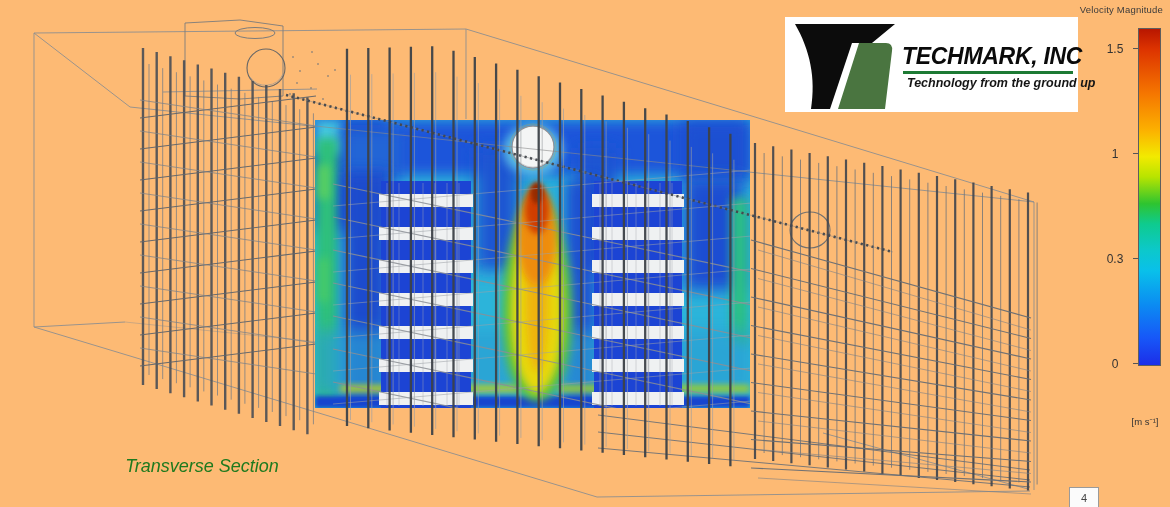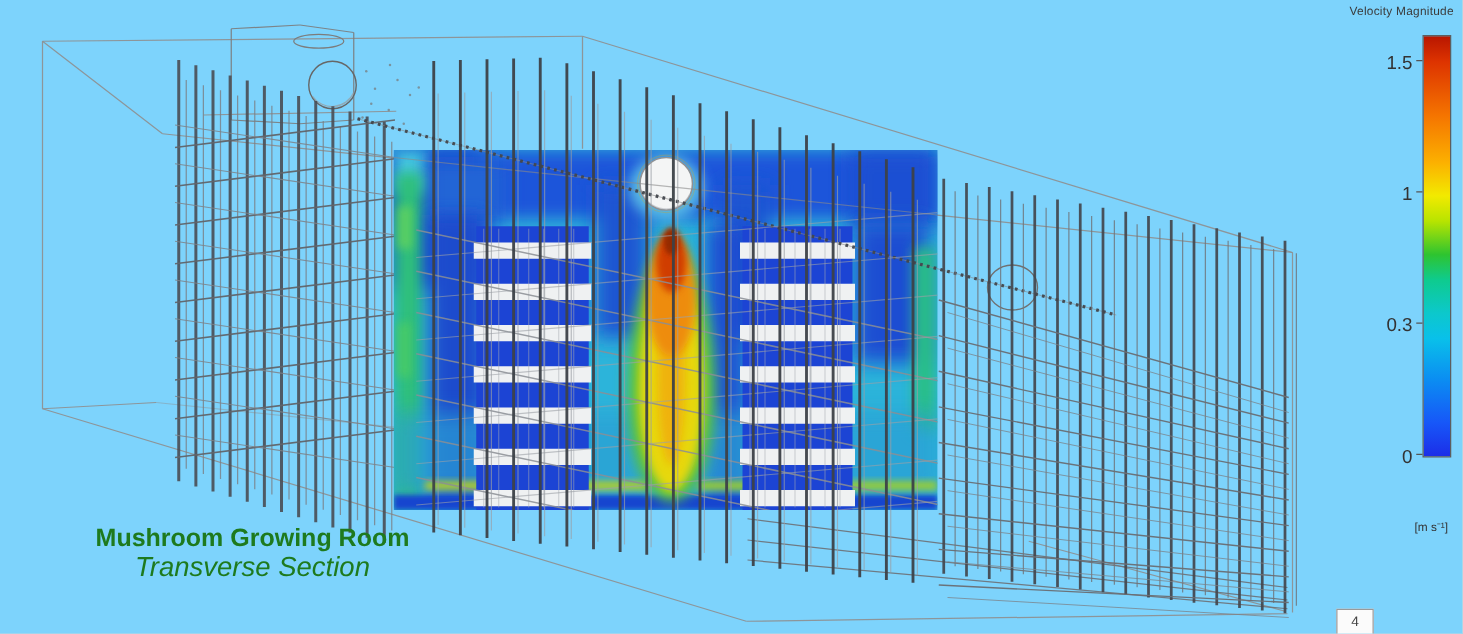--- a/index.html
+++ b/index.html
@@ -1,40 +1,40 @@
 <!DOCTYPE html>
 <html><head>
 <meta charset="utf-8">
 <style>
   html,body{margin:0;padding:0;background:#d8d8d8;}
-  .slide{position:relative;width:1170px;height:507px;background:#7dd3fc;overflow:hidden;
+  .slide{position:relative;width:1170px;height:507px;background:#fdba74;overflow:hidden;
          font-family:"Liberation Sans",sans-serif;}
   .slide svg.scene{position:absolute;left:0;top:0;}
   
   .cb-title{position:absolute;left:1020px;top:4px;width:143px;text-align:right;
             font-size:9.5px;color:#3b3b3b;letter-spacing:.2px;}
   .cb-bar{position:absolute;left:1138px;top:28px;width:23px;height:338px;
           border:1px solid #5e5e5e;box-sizing:border-box;}
   .cb-tickmark{position:absolute;left:1133px;width:5px;height:1px;background:#555;}
-  .cb-ticklabel{position:absolute;left:1100px;width:30px;text-align:right;
-                font-size:15px;color:#333;}
+  .cb-ticklabel{position:absolute;left:1100px;width:30px;text-align:center;
+                font-size:12px;color:#333;}
   .cb-unit{position:absolute;left:1120px;top:371px;width:50px;text-align:center;
            font-size:9.5px;color:#333;margin-top:44px;}
   
   .logo{position:absolute;left:785px;top:17px;width:293px;height:95px;background:#ffffff;}
   .logo svg{position:absolute;left:8px;top:5px;}
   .logo-company{position:absolute;left:117px;top:26px;width:176px;font-size:23px;font-weight:bold;
                 font-style:italic;color:#0a0a0a;letter-spacing:-.3px;white-space:nowrap;}
   .logo-underline{position:absolute;left:118px;top:54px;width:170px;height:2.5px;background:#1d7a34;}
   .logo-tagline{position:absolute;left:122px;top:59px;width:168px;text-align:center;font-size:12.5px;
                 font-style:italic;font-weight:600;color:#151515;white-space:nowrap;}
   
   .caption{position:absolute;left:52px;top:419px;width:300px;text-align:center;color:#1e7a1e;}
   .caption-title{font-size:20px;font-weight:bold;line-height:24px;}
-  .caption-sub{font-size:22px;font-style:italic;line-height:22px;}
+  .caption-sub{font-size:18px;font-style:italic;line-height:22px;margin-top:36px;}
   
   .pagebox{position:absolute;left:1069px;top:487px;width:30px;height:26px;background:#fbfbfb;
            border:1.5px solid #9a9a9a;box-sizing:border-box;text-align:center;}
   .pagebox span{font-size:11px;color:#444;line-height:15px;}
 </style>
 </head>
 <body>
 
 <div class="slide">
 
@@ -338,23 +338,31 @@
     <div class="cb-tickmark" style="top:153px"></div>
     <div class="cb-tickmark" style="top:258px"></div>
     <div class="cb-tickmark" style="top:363px"></div>
     <div class="cb-ticklabel" style="top:42px">1.5</div>
     <div class="cb-ticklabel" style="top:147px">1</div>
     <div class="cb-ticklabel" style="top:252px">0.3</div>
     <div class="cb-ticklabel" style="top:357px">0</div>
     <div class="cb-unit">[m s⁻¹]</div>
   </div>
 
+  <div class="logo">
+    <svg width="108" height="90" viewBox="0 0 108 90">
+      <path fill="#0c0c0c" d="M2,2 L102,2 L79,21 L59,21 L37,87 L18,87 C23,56 17,28 2,2 Z"></path>
+      <path fill="#4a7540" d="M66,21 L93,21 Q100,21 99,29 L92,87 L45,87 Z"></path>
+    </svg>
+    <div class="logo-company">TECHMARK, INC</div>
+    <div class="logo-underline" style="background: rgb(29, 122, 52);"></div>
+    <div class="logo-tagline">Technology from the ground up</div>
+  </div>
 
   <div class="caption" style="color: rgb(30, 122, 30);">
-    <div class="caption-title">Mushroom Growing Room</div>
     <div class="caption-sub">Transverse Section</div>
   </div>
 
   <div class="pagebox">
     <span>4</span>
   </div>
 
 </div>
 
 </body></html>

